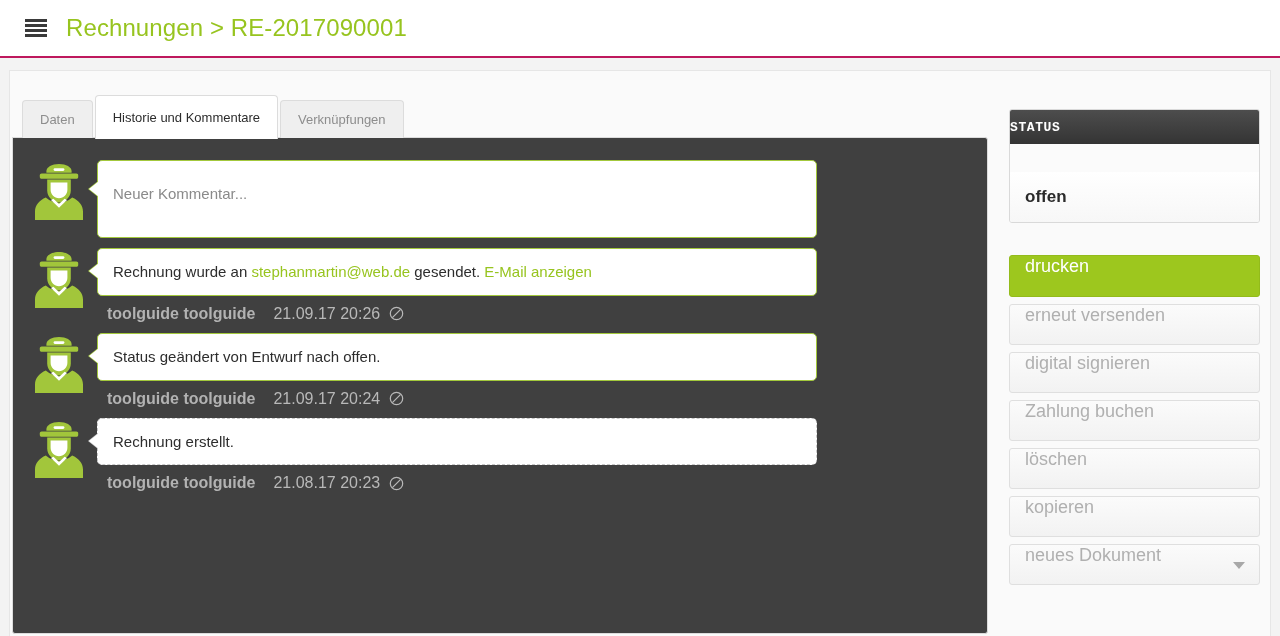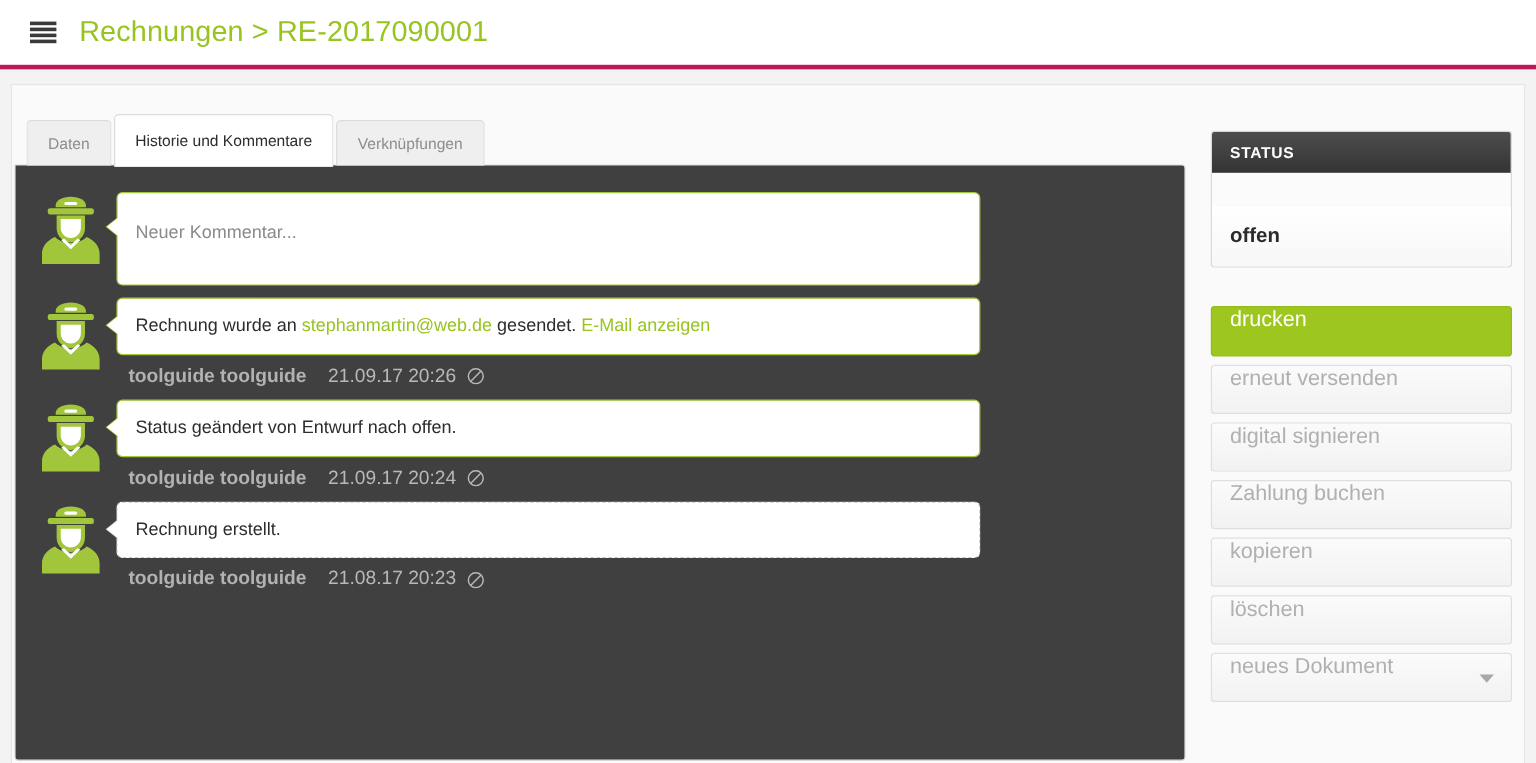--- a/index.html
+++ b/index.html
@@ -11,21 +11,21 @@
     background: #ffffff;
     font-family: "Liberation Sans", "DejaVu Sans", sans-serif;
     -webkit-font-smoothing: antialiased;
   }
 
   
   .topbar {
     position: absolute; left: 0; top: 0;
     width: 1280px; height: 58px;
     background: #ffffff;
-    border-bottom: 4px solid #be185d;
+    border-bottom: 2px solid #be185d;
     display: flex; align-items: center;
   }
   .hamburger {
     width: 22px; height: 18px;
     margin-left: 25px; margin-right: 19px;
     display: flex; flex-direction: column; justify-content: space-between;
     cursor: pointer;
   }
   .hamburger i {
     display: block; height: 2.6px; width: 100%;
@@ -183,21 +183,21 @@
     overflow: hidden;
     margin-bottom: 32px;
   }
   .status-head {
     height: 34px;
     background: linear-gradient(#4d4d4d, #343434);
     color: #ffffff;
     font-size: 13px; font-weight: bold;
     letter-spacing: .6px;
     display: flex; align-items: center;
-    padding-left: 15px;
+    font-family: Liberation Mono, monospace;
   }
   .status-body {
     height: 50px;
     display: flex; align-items: center;
     padding-left: 15px;
     font-size: 17px; font-weight: bold;
     color: #2b2b2b;
     background: linear-gradient(#ffffff, #f7f7f7);
     margin-top: 28px;
   }
@@ -386,24 +386,24 @@
         <div class="btn ghost">
           <span>erneut versenden</span>
         </div>
         <div class="btn ghost">
           <span>digital signieren</span>
         </div>
         <div class="btn ghost">
           <span>Zahlung buchen</span>
         </div>
         <div class="btn ghost">
+          <span>löschen</span>
+        </div>
+        <div class="btn ghost">
           <span>kopieren</span>
-        </div>
-        <div class="btn ghost">
-          <span>löschen</span>
         </div>
         <div class="btn ghost">
           <span>neues Dokument</span>
           <span class="caret"></span>
         </div>
       </div>
 
   </div>
 </div>
 

